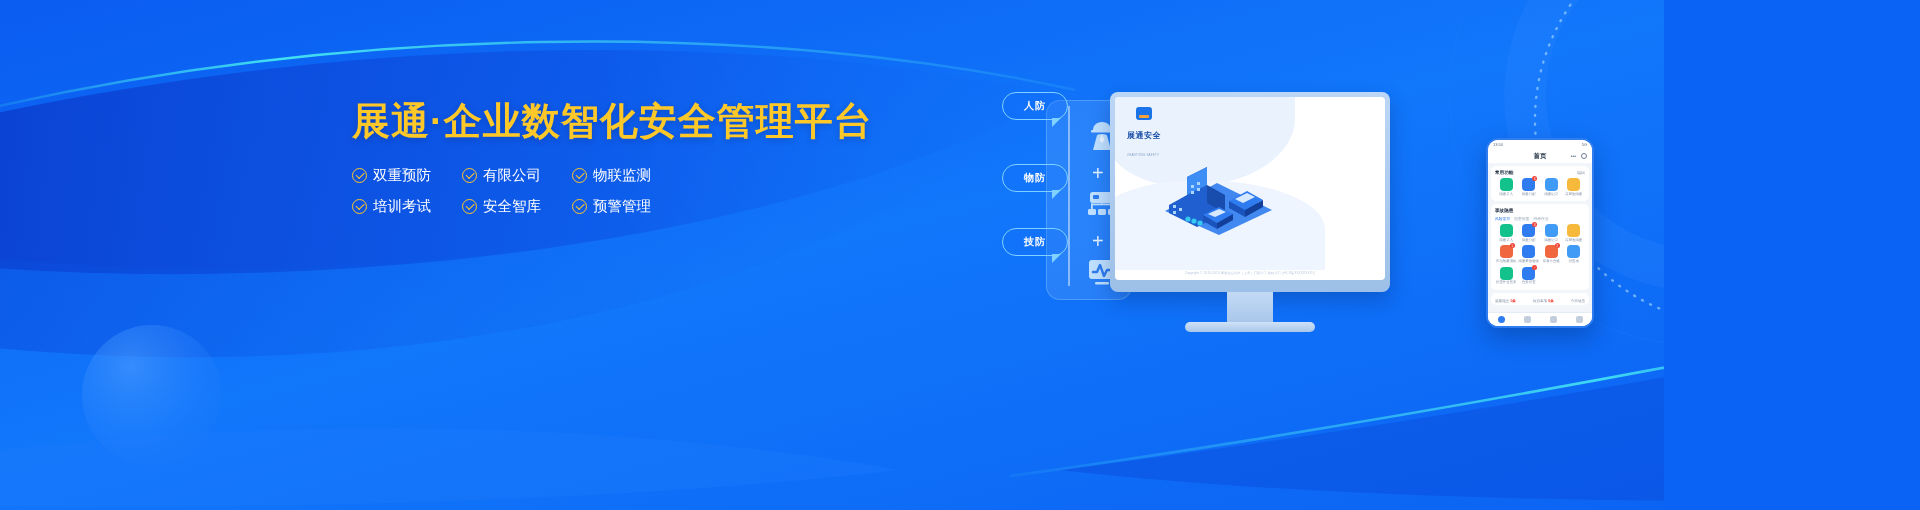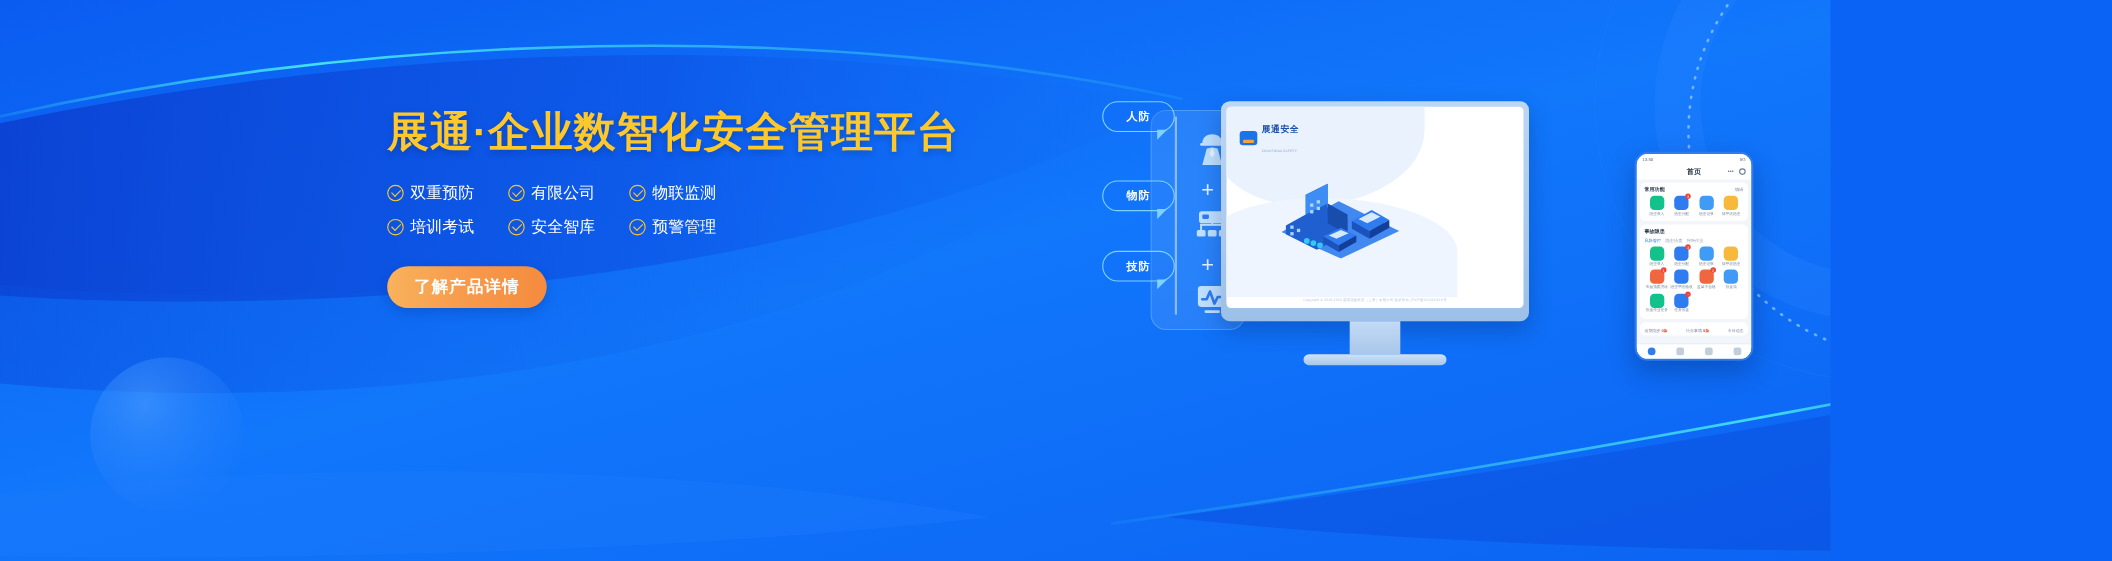--- a/index.html
+++ b/index.html
@@ -90,21 +90,21 @@
     padding:5px 5px 12px 5px;
     box-shadow:0 8px 20px rgba(0,25,80,.25);
   }
   .mon-screen{
     width:100%;height:100%;border-radius:4px;overflow:hidden;
     background:#ffffff; position:relative;
   }
   .mon-neck{width:46px;height:30px;margin:0 auto;background:linear-gradient(180deg,#c3daf6,#a9c7ea);}
   .mon-base{width:130px;height:10px;margin:0 auto;border-radius:5px;background:linear-gradient(180deg,#cfe2f8,#a9c7ea);}
 
-  .screen-logo{position:absolute;left:12px;top:10px;display:flex;align-items:center;gap:4px;}
+  .screen-logo{position:absolute;left:12px;top:10px;display:flex;align-items:center;gap:4px;flex-direction:column;}
   .logo-mark{width:16px;height:13px;border-radius:3px;background:#1a73e8;position:relative;}
   .logo-mark::after{content:"";position:absolute;left:3px;top:8px;width:10px;height:3px;background:#f6a23c;border-radius:1px;}
   .logo-text{font-size:8px;font-weight:bold;color:#1b4fa8;letter-spacing:.5px;}
   .logo-sub{font-size:3px;color:#8aa6c8;letter-spacing:.2px;}
 
   .screen-blob{
     position:absolute;left:-10px;top:-30px;width:190px;height:120px;
     background:#eaf2fd;border-radius:0 0 60% 45%;
   }
   .screen-blob2{
@@ -262,21 +262,20 @@
           <span class="check"></span>
           <span>安全智库</span>
         </div>
         <div class="fitem">
           <span class="check"></span>
           <span>预警管理</span>
         </div>
       </div>
     </div>
 
-    <button class="cta">了解产品详情</button>
   </div>
 
   <div class="railpanel"></div>
   <div class="rail">
     <div class="line"></div>
 
     <div class="tag t1">人防</div>
     <div class="tag t2">物防</div>
     <div class="tag t3">技防</div>
 

